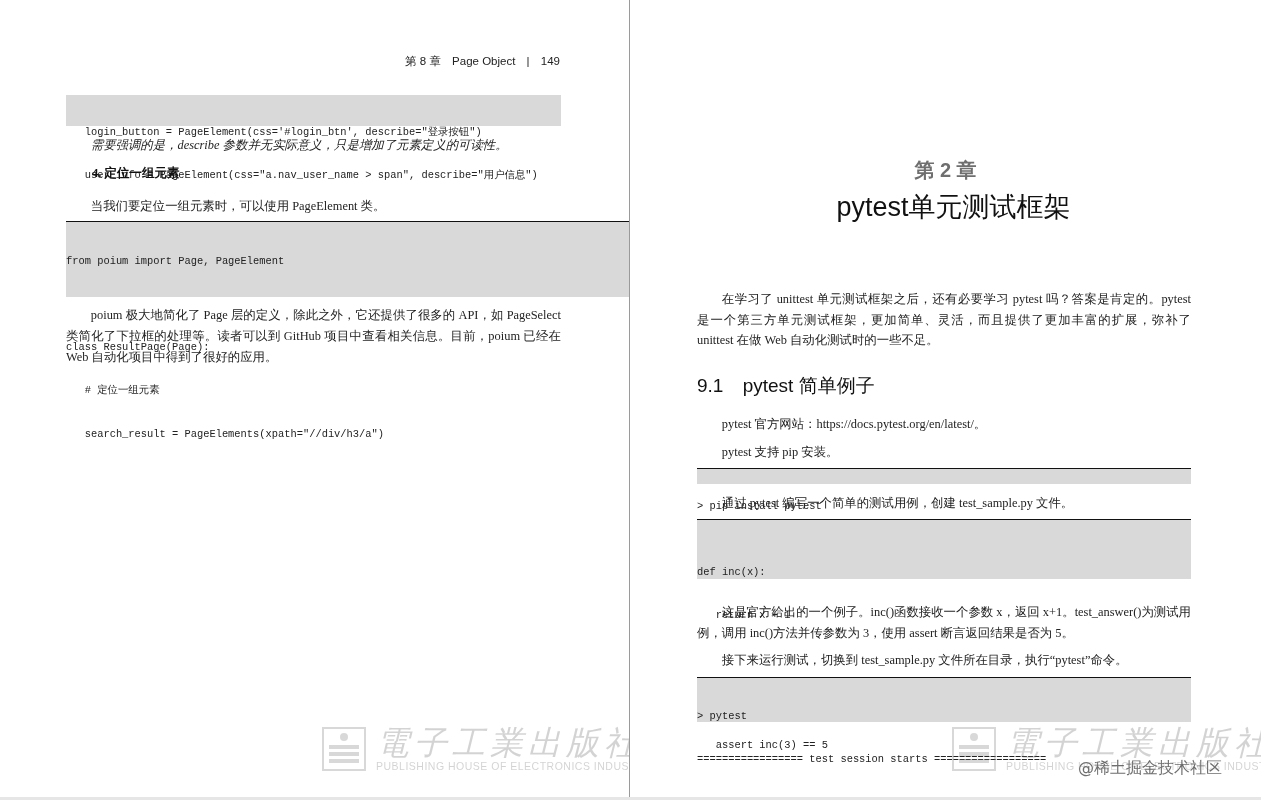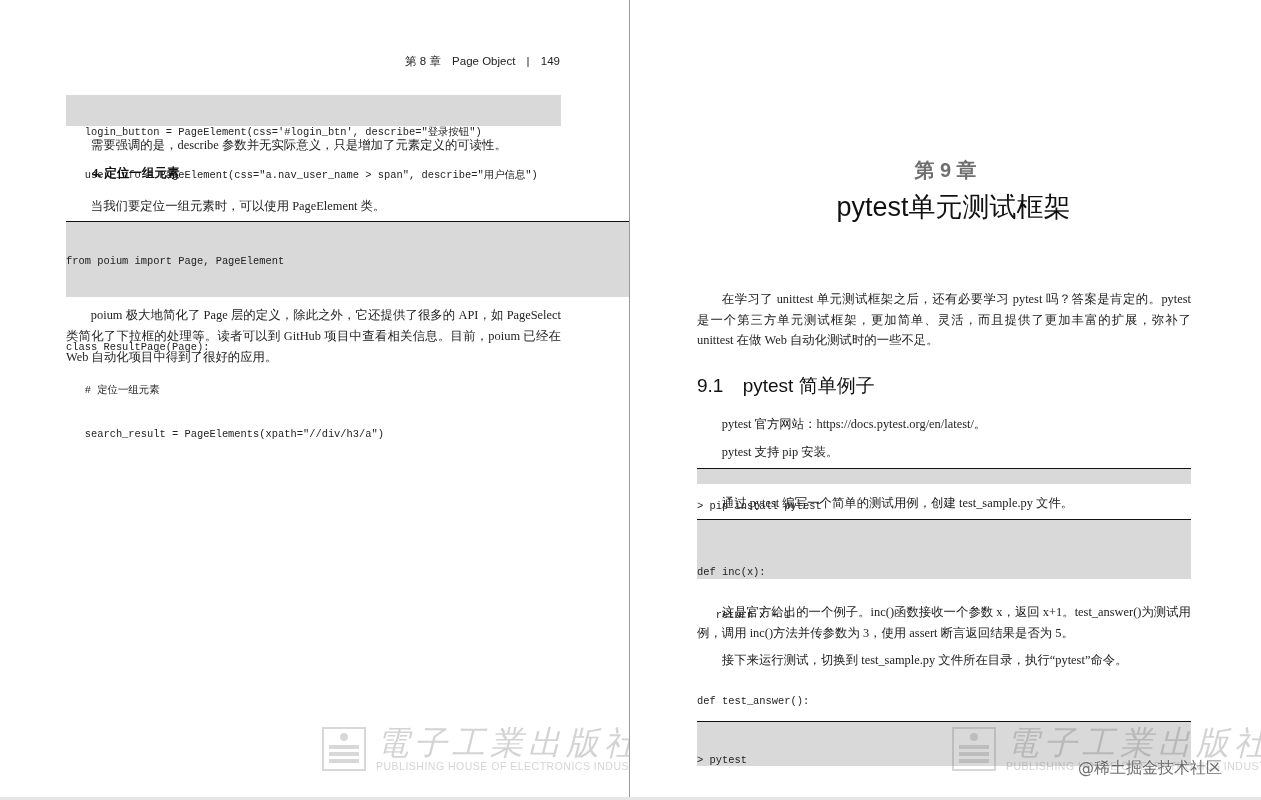--- a/index.html
+++ b/index.html
@@ -46,21 +46,21 @@
     <span style="margin-left:8px">Page Object</span>
     <span class="sep">|</span>
     <span>149</span>
   </div>
 
   <div class="code" style="left:66px; top:95px; width:495px; height:31px; padding-top:1px;">
     <div class="line">   login_button = PageElement(css='#login_btn', describe="登录按钮")</div>
     <div class="line">   user_info = PageElement(css="a.nav_user_name &gt; span", describe="用户信息")</div>
   </div>
 
-  <div class="para indent" style="left:66px; top:135px; width:495px;">需要强调的是，describe 参数并无实际意义，只是增加了元素定义的可读性。</div>
+  <div class="para indent" style="left:66px; top:135px; width:495px;font-style:italic;">需要强调的是，describe 参数并无实际意义，只是增加了元素定义的可读性。</div>
 
   <div class="h4" style="left:92px; top:165px;">4.  定位一组元素</div>
 
   <div class="para indent" style="left:66px; top:196px; width:495px;">当我们要定位一组元素时，可以使用 PageElement 类。</div>
 
   <div class="code rule" style="left:66px; top:221px; width:595px; height:76px; padding-top:3px;">
     <div class="line">from poium import Page, PageElement</div>
     <div class="line"></div>
     <div class="line">class ResultPage(Page):</div>
     <div class="line">   # 定位一组元素</div>
@@ -77,21 +77,21 @@
       <div class="bar" style="top:30px"></div>
     </div>
     <div class="wm-cn">電子工業出版社·</div>
     <div class="wm-en">PUBLISHING HOUSE OF ELECTRONICS INDUSTRY</div>
   </div>
 </div>
 
 <div class="spine"></div>
 
 <div class="page" id="right-page">
-  <div class="chap-num">第 9 章</div>
+  <div class="chap-num">第 2 章</div>
   <div class="chap-title">pytest单元测试框架</div>
 
   <div class="para indent" style="left:67px; top:289px; width:494px; line-height:20.5px;">在学习了 unittest 单元测试框架之后，还有必要学习 pytest 吗？答案是肯定的。pytest 是一个第三方单元测试框架，更加简单、灵活，而且提供了更加丰富的扩展，弥补了 unittest 在做 Web 自动化测试时的一些不足。</div>
 
   <div class="sec-title">
     <span class="num">9.1</span>
     <span>pytest 简单例子</span>
   </div>
 
   <div class="para indent" style="left:67px; top:442px; width:494px;">pytest 支持 pip 安装。</div>
@@ -107,21 +107,21 @@
     <div class="line">def inc(x):</div>
     <div class="line">   return x + 1</div>
     <div class="line"></div>
     <div class="line">def test_answer():</div>
     <div class="line">   assert inc(3) == 5</div>
   </div>
 
   <div class="para indent" style="left:67px; top:602px; width:494px;">这是官方给出的一个例子。inc()函数接收一个参数 x，返回 x+1。test_answer()为测试用例，调用 inc()方法并传参数为 3，使用 assert 断言返回结果是否为 5。</div>
   <div class="para indent" style="left:67px; top:650px; width:494px;">接下来运行测试，切换到 test_sample.py 文件所在目录，执行“pytest”命令。</div>
 
-  <div class="code rule" style="left:67px; top:677px; width:494px; height:45px; padding-top:2px;margin-top:44px;">
+  <div class="code rule" style="left:67px; top:677px; width:494px; height:45px; padding-top:2px;">
     <div class="line">&gt; pytest</div>
     <div class="line">================= test session starts ==================</div>
     <div class="line">platform win32 -- Python 3.7.1, pytest-4.3.0, py-1.8.0, pluggy-0.9.0</div>
   </div>
 
   <div class="watermark" style="left:322px; top:727px; width:310px; height:50px;">
     <div class="wm-logo">
       <div class="dot"></div>
       <div class="bar" style="top:16px"></div>
       <div class="bar" style="top:23px"></div>

